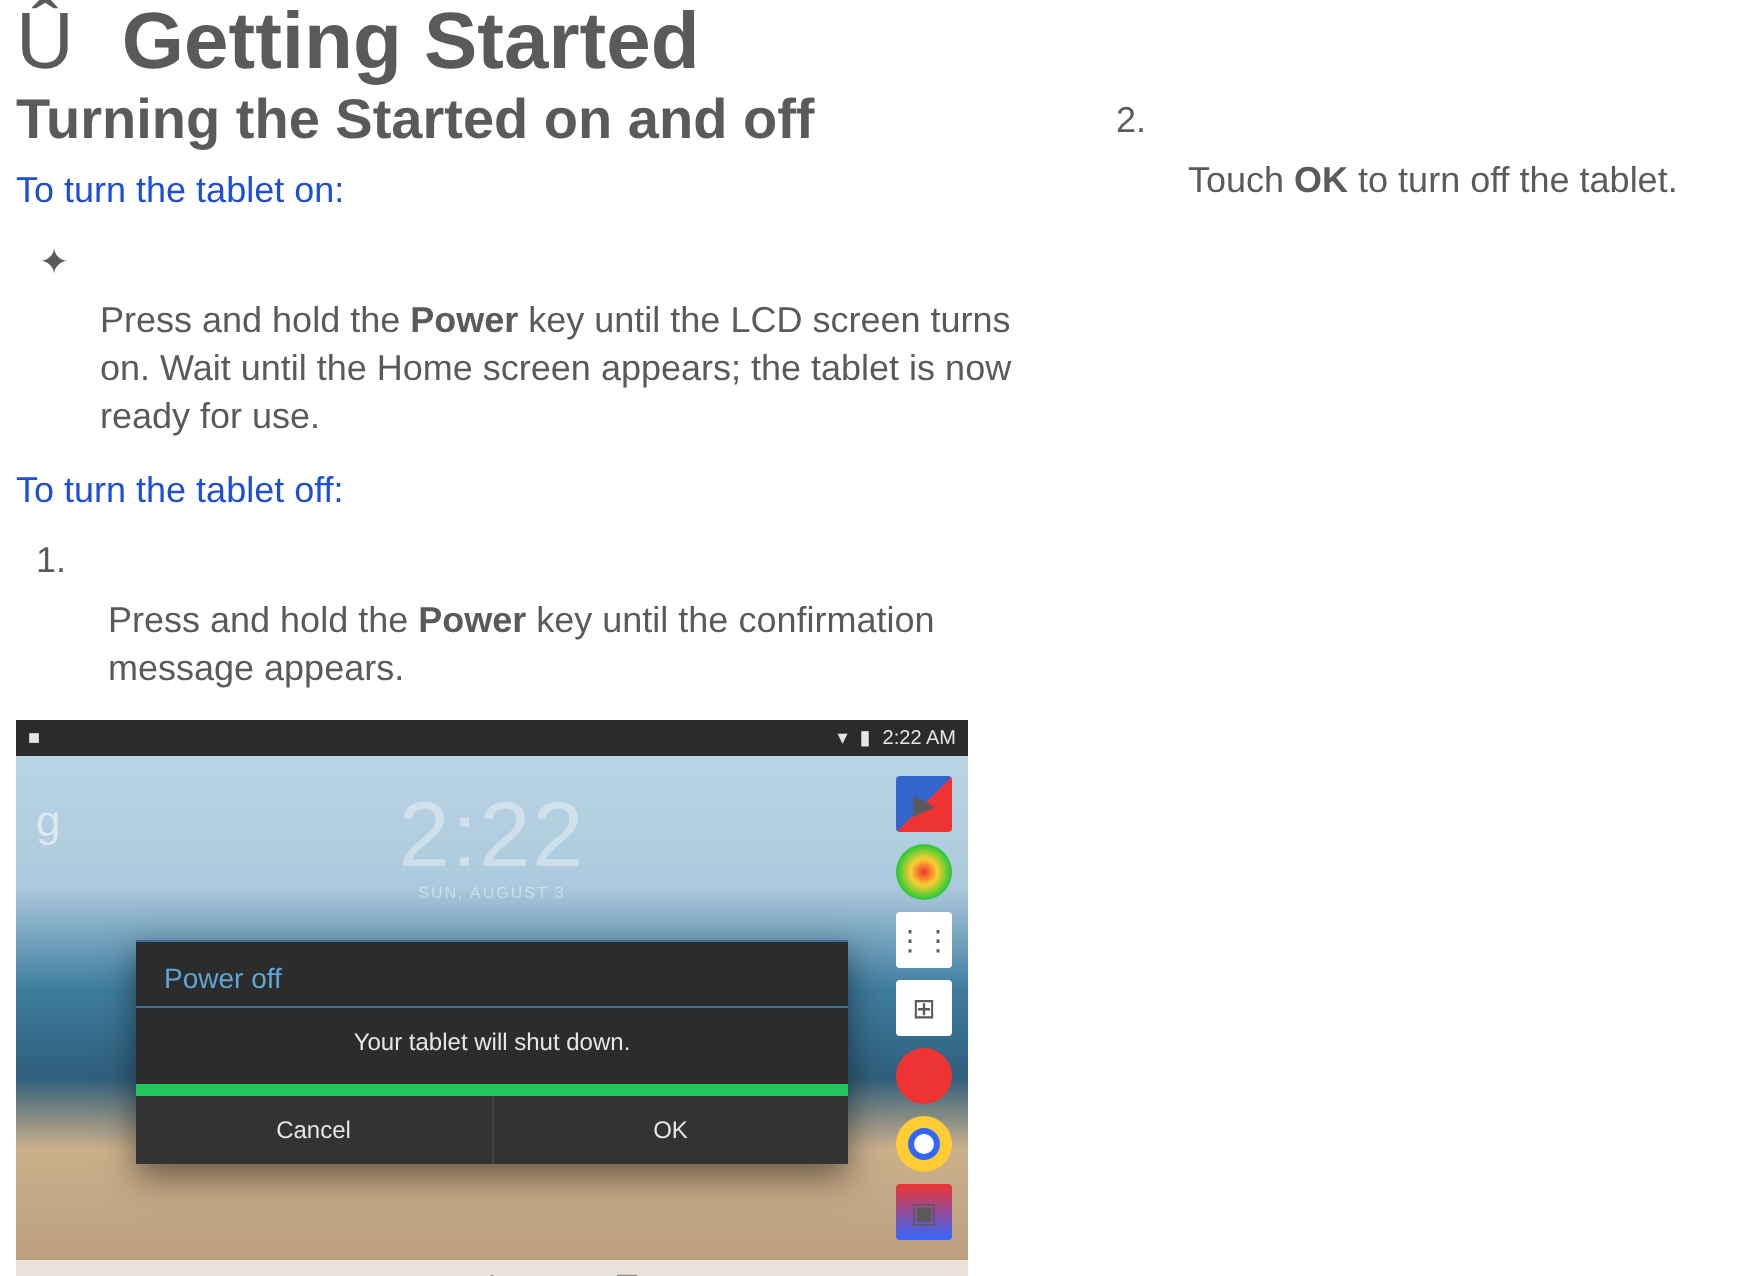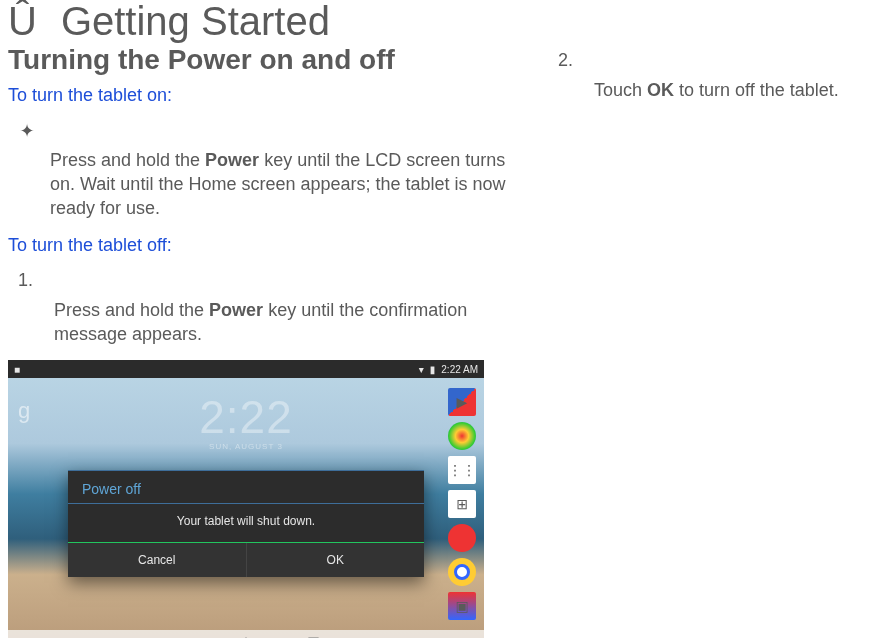--- a/index.html
+++ b/index.html
@@ -19,21 +19,21 @@
       margin-top: 0;
     }
     .chapter-icon {
       font-size: 40px;
       font-weight: 300;
       color: #5a5a5a;
       line-height: 1;
     }
     .chapter-title {
       font-size: 40px;
-      font-weight: 400;
+      font-weight: 700;
       color: #5a5a5a;
       line-height: 1.05;
     }
     .columns {
       display: flex;
       gap: 20px;
       margin-top: 2px;
     }
     .col-left {
       width: 520px;
@@ -165,21 +165,21 @@
     }
     .dialog-divider { height: 1px; background: #3e6e9a; margin: 0 0 0 0; }
     .dialog-body {
       color: #e6e6e6;
       font-size: 12px;
       padding: 10px 14px 14px;
       text-align: center;
     }
     .dialog-buttons {
       display: flex;
-      border-top: 1px solid #22c55e;
+      border-top: 6px solid #22c55e;
     }
     .dialog-btn {
       flex: 1;
       text-align: center;
       color: #e6e6e6;
       font-size: 12px;
       padding: 10px 0;
       background: #333;
     }
     .dialog-btn + .dialog-btn { border-left: 1px solid #444; }
@@ -202,21 +202,21 @@
 </head>
 <body>
 
 <div class="chapter-title-row">
   <span class="chapter-icon">Û</span>
   <h1 class="chapter-title">Getting Started</h1>
 </div>
 
 <div class="columns">
   <div class="col-left">
-    <h2 class="section-heading">Turning the Power on and off</h2>
+    <h2 class="section-heading">Turning the Started on and off</h2>
 
     <p class="body-text">To turn the tablet on:</p>
 
     <div class="bullet-row">
       <span class="bullet-marker">✦</span>
       <span class="item-text">
         <span>Press and hold the </span><span class="b">Power</span><span> key until the LCD screen turns on. Wait until the Home screen appears; the tablet is now ready for use.</span>
       </span>
     </div>
 

